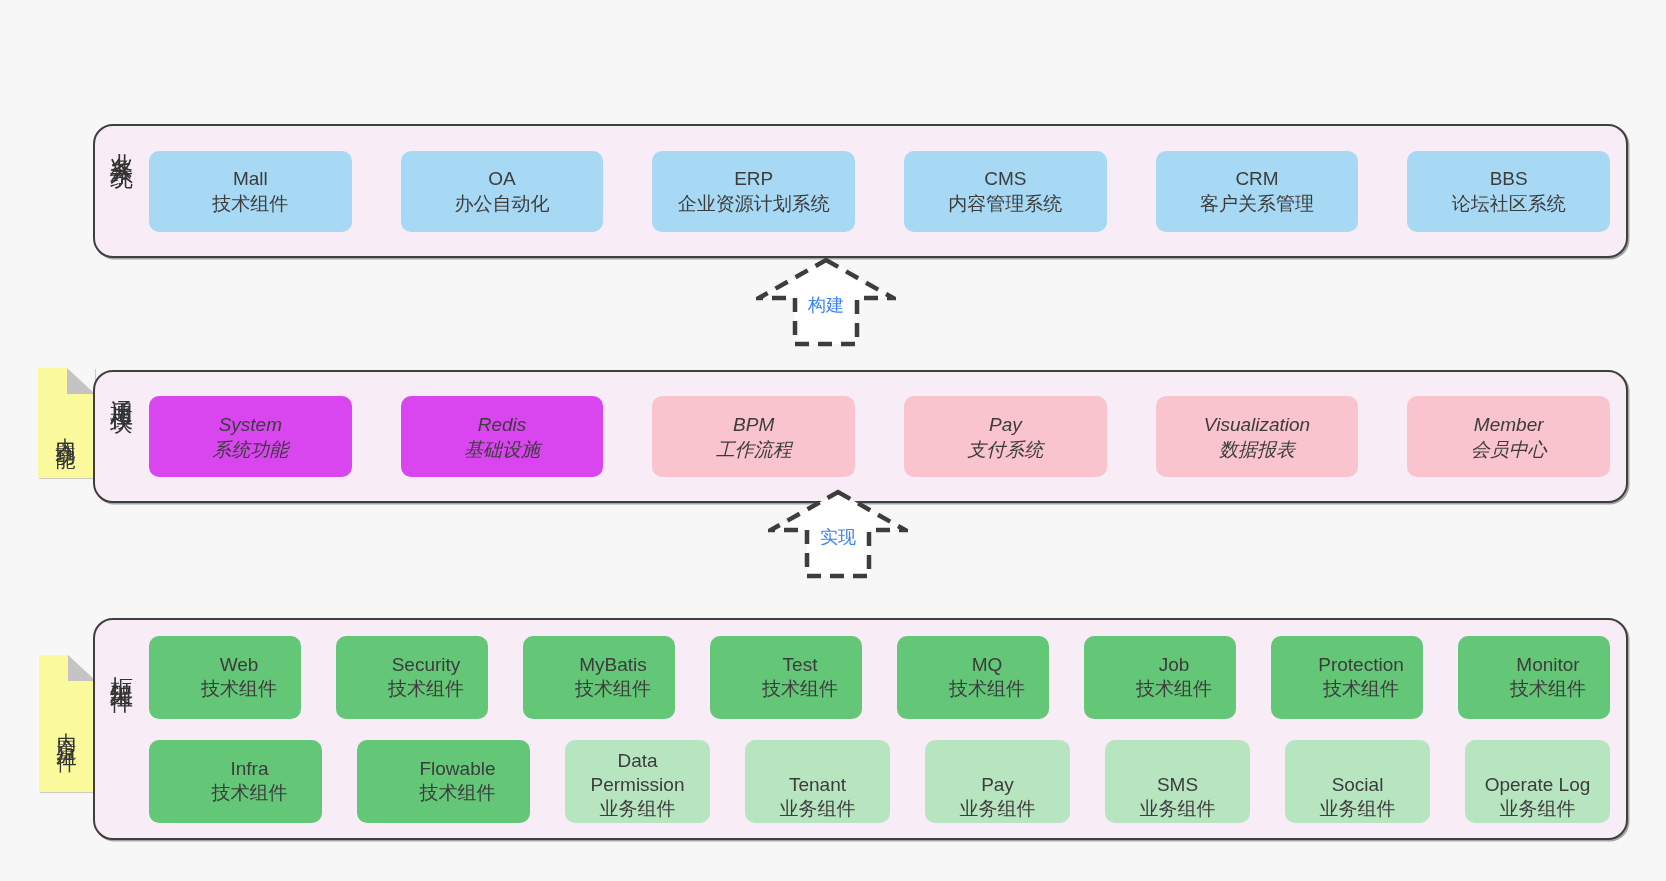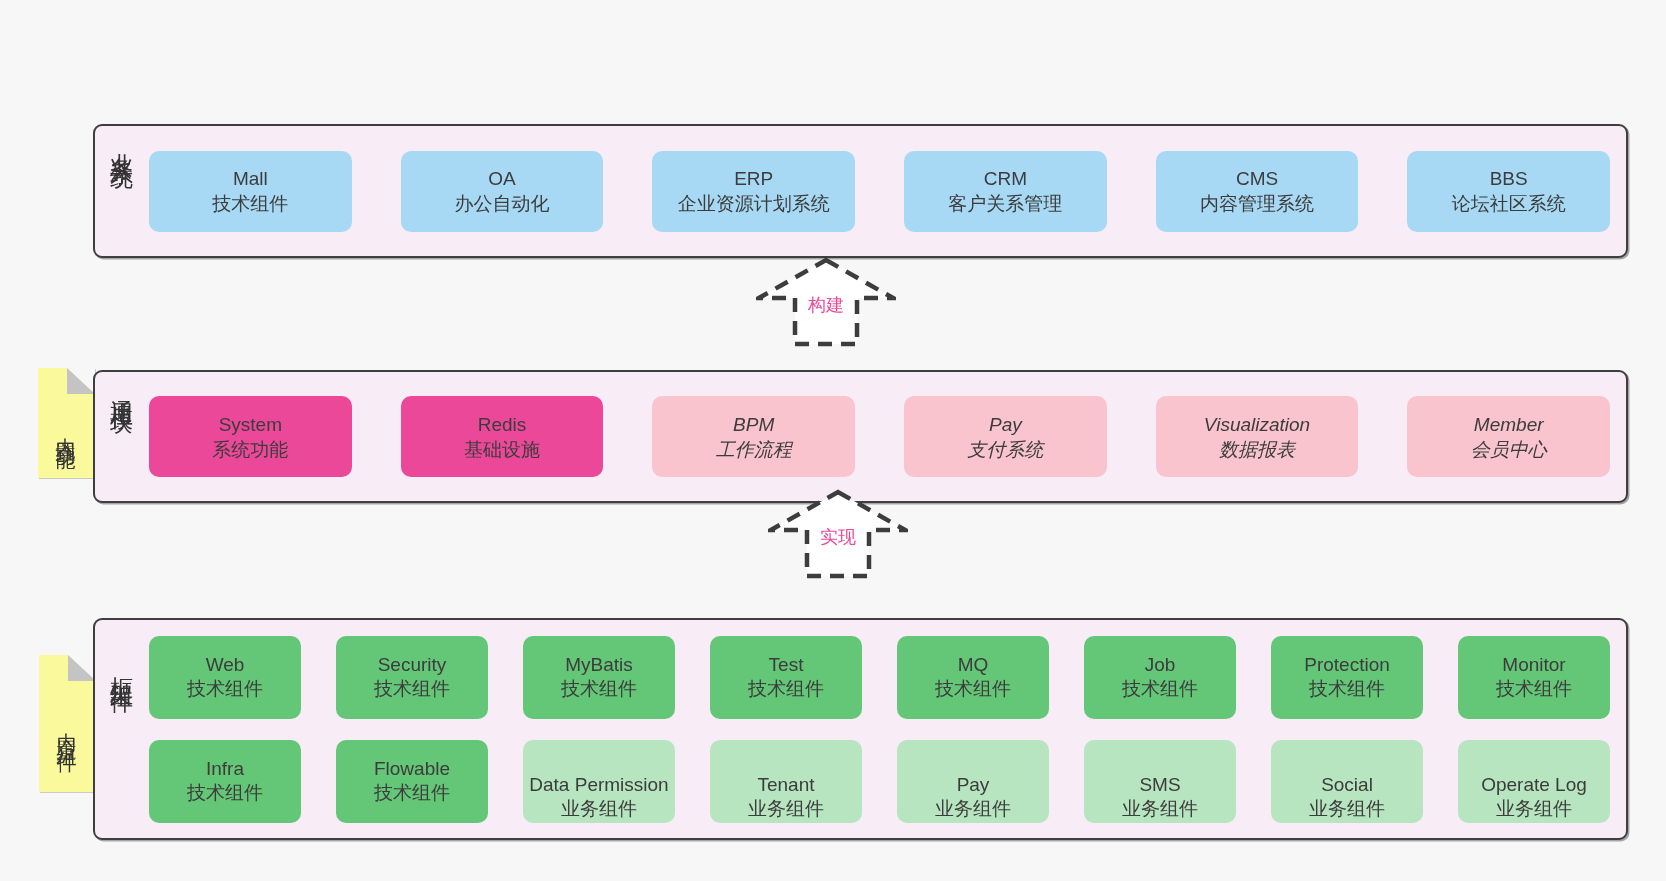--- a/index.html
+++ b/index.html
@@ -5,21 +5,21 @@
   html,body{margin:0;padding:0;}
   body{
     width:1666px;height:881px;position:relative;overflow:hidden;
     background:#f7f7f7;
     font-family:"Liberation Sans","DejaVu Sans",sans-serif;
     color:#3c3c3c;
   }
   
   .section{
     position:absolute;left:93px;width:1535px;box-sizing:border-box;
-    background:#f8edf6;border:2px solid #3f3f3f;border-radius:9px;
+    background:#f8edf6;border:2px solid #3f3f3f;border-radius:20px;
     box-shadow:1.5px 1.5px 0 rgba(64,64,64,.45);
     display:flex;z-index:2;
   }
   #sec-business{top:124px;height:134px;}
   #sec-modules{top:370px;height:133px;}
   #sec-framework{top:618px;height:222px;}
   .section-label{
     width:44px;box-sizing:border-box;padding:9px 0 0 12px;
     writing-mode:vertical-lr;text-orientation:upright;
     font-size:23px;letter-spacing:4px;color:#333;
@@ -36,23 +36,23 @@
   .framework-row{display:flex;gap:35px;}
   
   .box{
     flex:1;height:81px;border-radius:10px;
     display:flex;flex-direction:column;justify-content:center;align-items:center;
     text-align:center;font-size:19px;line-height:25px;color:#3c3c3c;
     padding:2px 4px;box-sizing:border-box;
   }
   .framework-row .box{height:83px;line-height:24px;}
   .box.blue{background:#a7d9f4;}
-  .box.red{background:#ec4899;}
+  .box.red{background:#d946ef;font-style:italic;}
   .box.pink{background:#f9c4cd;font-style:italic;}
-  .box.green{background:#64c677;}
+  .box.green{background:#64c677;padding-left:32px;}
   .box.light-green{background:#b7e5c0;justify-content:flex-end;}
   
   .sticky{
     position:absolute;background:#fafa9d;z-index:1;
     display:flex;align-items:center;justify-content:center;
     box-shadow:1px 1px 0 rgba(120,120,90,.35);
   }
   #sticky-modules{left:38px;top:368px;width:57px;height:110px;}
   #sticky-framework{left:39px;top:655px;width:57px;height:137px;}
   .sticky-text{
@@ -68,21 +68,21 @@
     position:absolute;top:0;right:0;width:28px;height:26px;background:#c4c4c4;
     clip-path:polygon(0 0,100% 100%,0 100%);
   }
   
   .arrow{position:absolute;width:140px;height:90px;z-index:3;}
   #arrow-build{left:756px;top:257px;}
   #arrow-implement{left:768px;top:489px;}
   .arrow svg{display:block;width:140px;height:90px;}
   .arrow-label{
     position:absolute;top:36px;left:50%;transform:translateX(-50%);
-    background:#ffffff;padding:0 3px;font-size:18px;color:#ec4899;white-space:nowrap;
+    background:#ffffff;padding:0 3px;font-size:18px;color:#3b82f6;white-space:nowrap;
   }
 </style>
 </head>
 <body>
 
 <div class="sticky" id="sticky-modules">
   <div class="fold-cut"></div>
   <div class="fold"></div>
   <span class="sticky-text">内置功能</span>
 </div>
@@ -101,26 +101,26 @@
     </div>
     <div class="box blue">
       <div>OA</div>
       <div>办公自动化</div>
     </div>
     <div class="box blue">
       <div>ERP</div>
       <div>企业资源计划系统</div>
     </div>
     <div class="box blue">
+      <div>CMS</div>
+      <div>内容管理系统</div>
+    </div>
+    <div class="box blue">
       <div>CRM</div>
       <div>客户关系管理</div>
-    </div>
-    <div class="box blue">
-      <div>CMS</div>
-      <div>内容管理系统</div>
     </div>
     <div class="box blue">
       <div>BBS</div>
       <div>论坛社区系统</div>
     </div>
   </div>
 </div>
 
 <div class="arrow" id="arrow-build">
   <svg viewBox="0 0 140 90">

